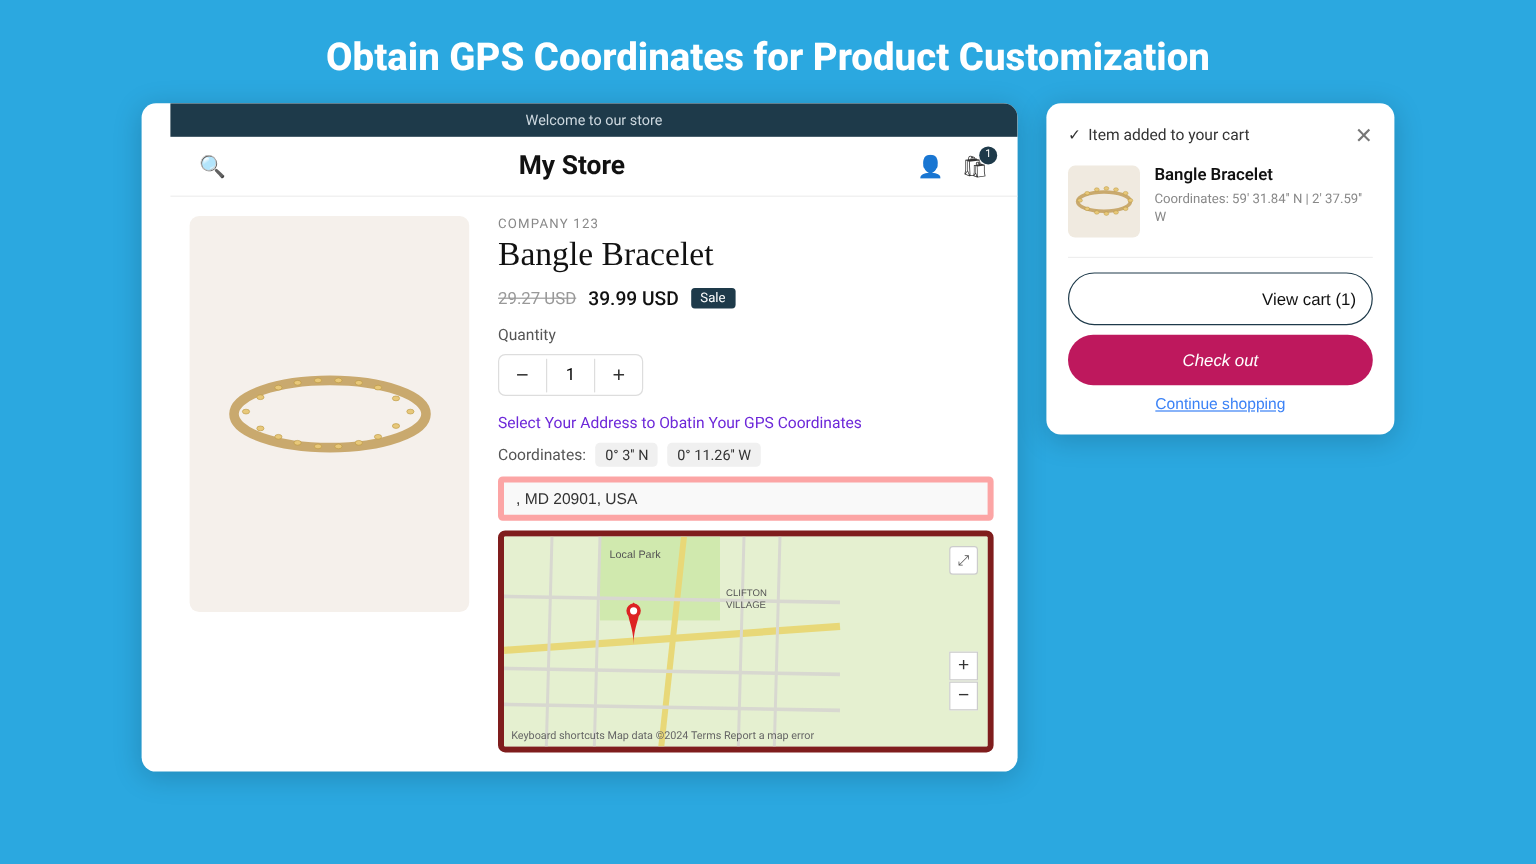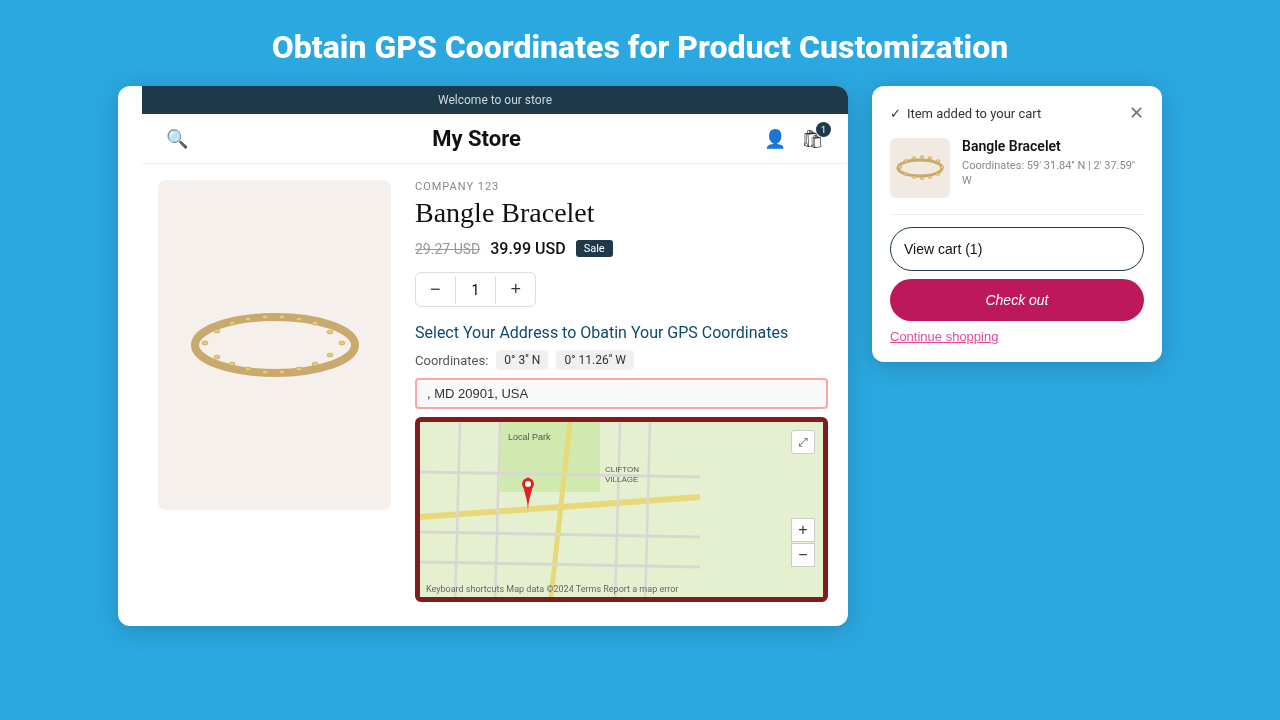--- a/index.html
+++ b/index.html
@@ -208,22 +208,22 @@
     .qty-value {
       padding: 6px 16px;
       font-size: 14px;
       border-left: 1px solid #ddd;
       border-right: 1px solid #ddd;
       min-width: 40px;
       text-align: center;
     }
 
     .address-label {
-      font-size: 16px;
-      color: #0c4a6e;
+      font-size: 13px;
+      color: #6d28d9;
       margin-bottom: 8px;
     }
 
     .coordinates-row {
       display: flex;
       align-items: center;
       gap: 8px;
       margin-bottom: 8px;
       font-size: 13px;
       color: #555;
@@ -232,21 +232,21 @@
     .coord-value {
       background: #f0f0f0;
       border-radius: 4px;
       padding: 3px 8px;
       font-size: 12px;
       color: #333;
     }
 
     .address-input {
       width: 100%;
-      border: 2px solid #fca5a5;
+      border: 5px solid #fca5a5;
       border-radius: 4px;
       padding: 6px 10px;
       font-size: 13px;
       color: #333;
       margin-bottom: 8px;
       background: #f9f9f9;
     }
 
     .map-container {
       width: 100%;
@@ -393,21 +393,21 @@
       display: block;
       width: 100%;
       padding: 13px;
       border: 1.5px solid #1e3a4a;
       border-radius: 50px;
       background: white;
       color: #111;
       font-size: 14px;
       font-weight: 500;
       cursor: pointer;
-      text-align: left;
+      text-align: right;
       margin-bottom: 8px;
     }
 
     .btn-checkout {
       display: block;
       width: 100%;
       padding: 13px;
       border: none;
       border-radius: 50px;
       background: #be185d;
@@ -420,23 +420,23 @@
       font-style: italic;
     }
 
     .btn-continue {
       display: block;
       width: 100%;
       background: none;
       border: none;
       text-decoration: underline;
       font-size: 13px;
-      color: #ec4899;
-      cursor: pointer;
-      text-align: left;
+      color: #3b82f6;
+      cursor: pointer;
+      text-align: center;
     }
 
     .check-icon {
       color: #333;
     }
   </style>
 </head>
 <body>
 
 <h1 class="page-title">Obtain GPS Coordinates for Product Customization</h1>
@@ -498,20 +498,21 @@
       <div class="product-details">
         <div class="company-name">COMPANY 123</div>
         <h2 class="product-title">Bangle Bracelet</h2>
 
         <div class="price-row">
           <span class="price-original">29.27 USD</span>
           <span class="price-sale">39.99 USD</span>
           <span class="sale-badge">Sale</span>
         </div>
 
+        <div class="quantity-label">Quantity</div>
         <div class="quantity-control">
           <button class="qty-btn">−</button>
           <span class="qty-value">1</span>
           <button class="qty-btn">+</button>
         </div>
 
         <div class="address-label">Select Your Address to Obatin Your GPS Coordinates</div>
 
         <div class="coordinates-row">
           <span>Coordinates:</span>

